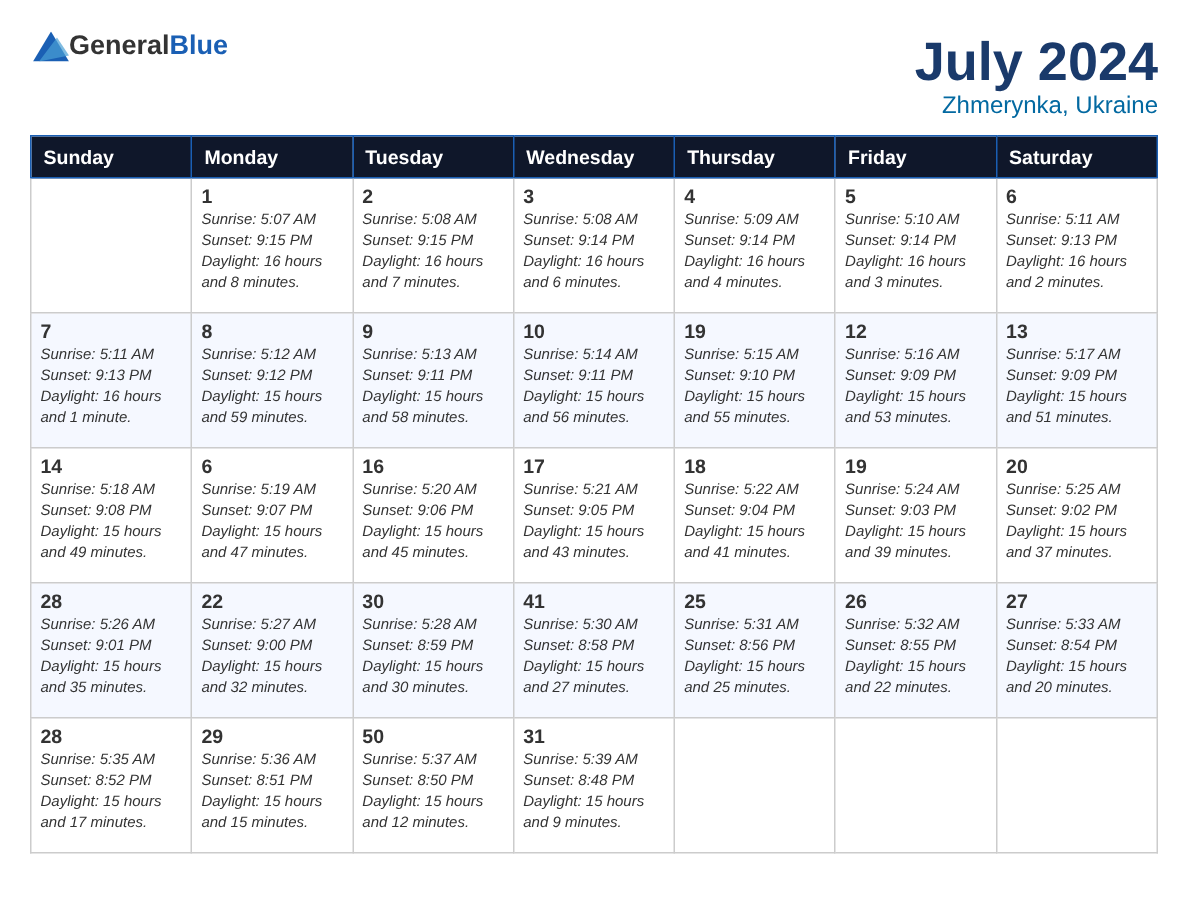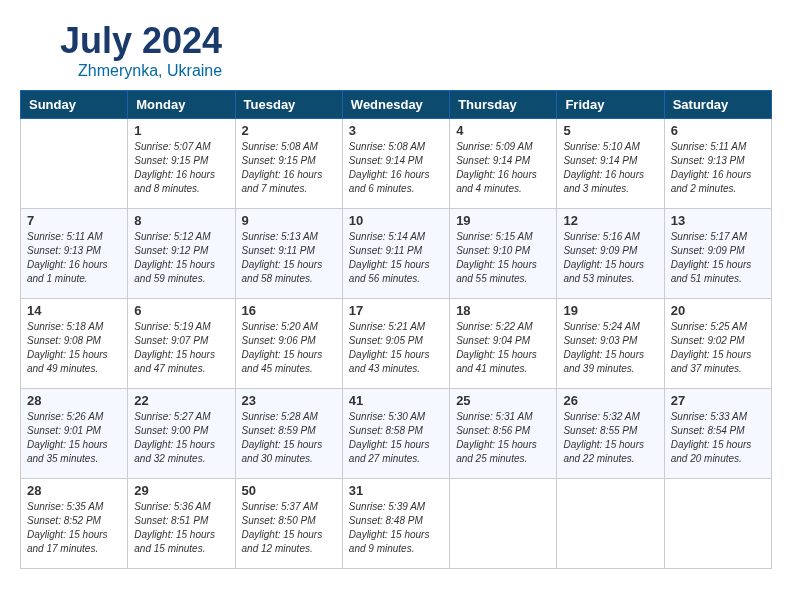--- a/index.html
+++ b/index.html
@@ -37,21 +37,21 @@
     .location {
       font-size: 16px;
       color: #0369a1;
     }
     table {
       width: 100%;
       border-collapse: collapse;
       table-layout: fixed;
     }
     th {
-      background-color: #0c4a6e;
+      background-color: #0f172a;
       color: #fff;
       text-align: left;
       padding: 6px 8px;
       font-size: 13px;
       font-weight: bold;
       border: 1px solid #1a5fb4;
     }
     td {
       border: 1px solid #ccc;
       vertical-align: top;
@@ -80,20 +80,29 @@
     }
     tr:nth-child(odd) td {
       background-color: #fff;
     }
     th:first-child { border-radius: 0; }
   </style>
 </head>
 <body>
 
 <div class="header">
+  <div class="logo">
+    <svg class="logo-icon" viewBox="0 0 30 25" xmlns="http://www.w3.org/2000/svg">
+      <polygon points="0,25 15,0 30,25" fill="#1a5fb4"></polygon>
+      <polygon points="5,25 20,5 30,20" fill="#4a9fd4" opacity="0.7"></polygon>
+    </svg>
+    <span>
+      <span style="font-size:18px;font-weight:bold;color:#333;">General</span><span style="font-size:18px;font-weight:bold;color:#1a5fb4;">Blue</span>
+    </span>
+  </div>
   <div class="title-block">
     <div class="month-year">July 2024</div>
     <div class="location">Zhmerynka, Ukraine</div>
   </div>
 </div>
 
 <table>
   <thead>
     <tr>
     <th>Sunday</th>
@@ -240,21 +249,21 @@
           Sunrise: 5:26 AM<br>Sunset: 9:01 PM<br>Daylight: 15 hours and 35 minutes.
         </div>
       </td>
         <td>
         <span class="day-number">22</span>
         <div class="day-info">
           Sunrise: 5:27 AM<br>Sunset: 9:00 PM<br>Daylight: 15 hours and 32 minutes.
         </div>
       </td>
         <td>
-        <span class="day-number">23</span>
+        <span class="day-number">30</span>
         <div class="day-info">
           Sunrise: 5:28 AM<br>Sunset: 8:59 PM<br>Daylight: 15 hours and 30 minutes.
         </div>
       </td>
         <td>
         <span class="day-number">41</span>
         <div class="day-info">
           Sunrise: 5:30 AM<br>Sunset: 8:58 PM<br>Daylight: 15 hours and 27 minutes.
         </div>
       </td>

